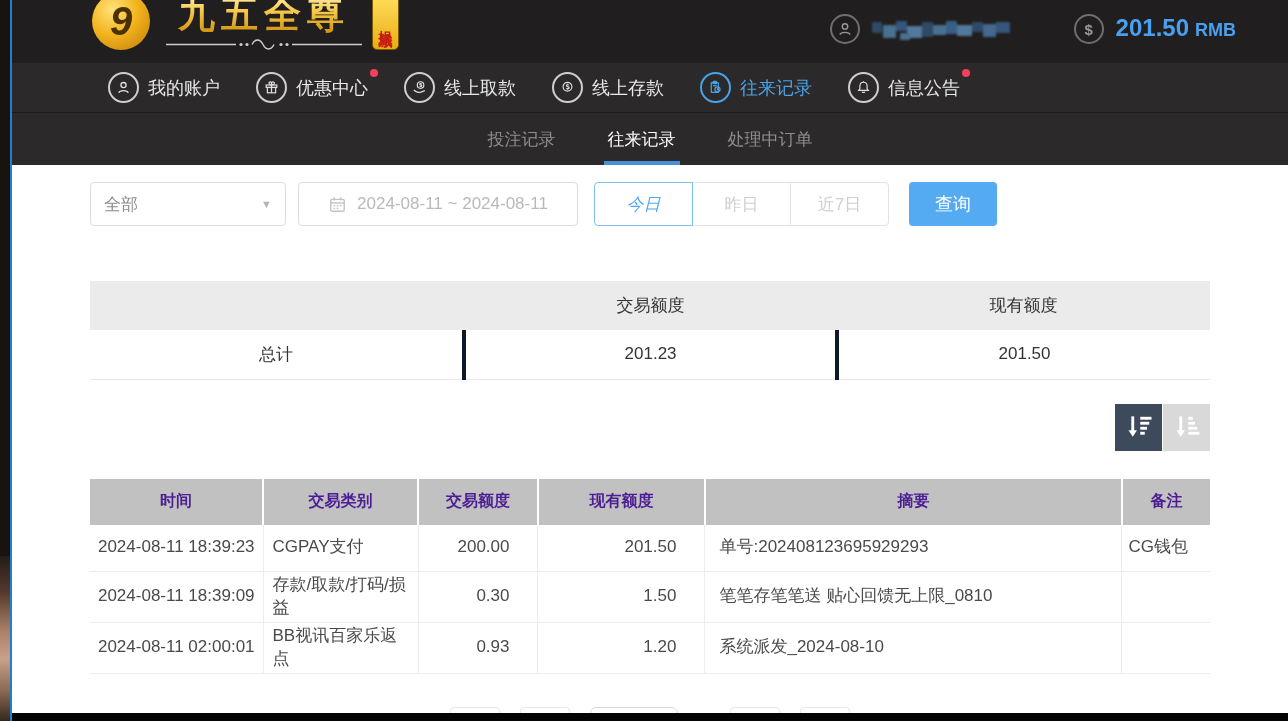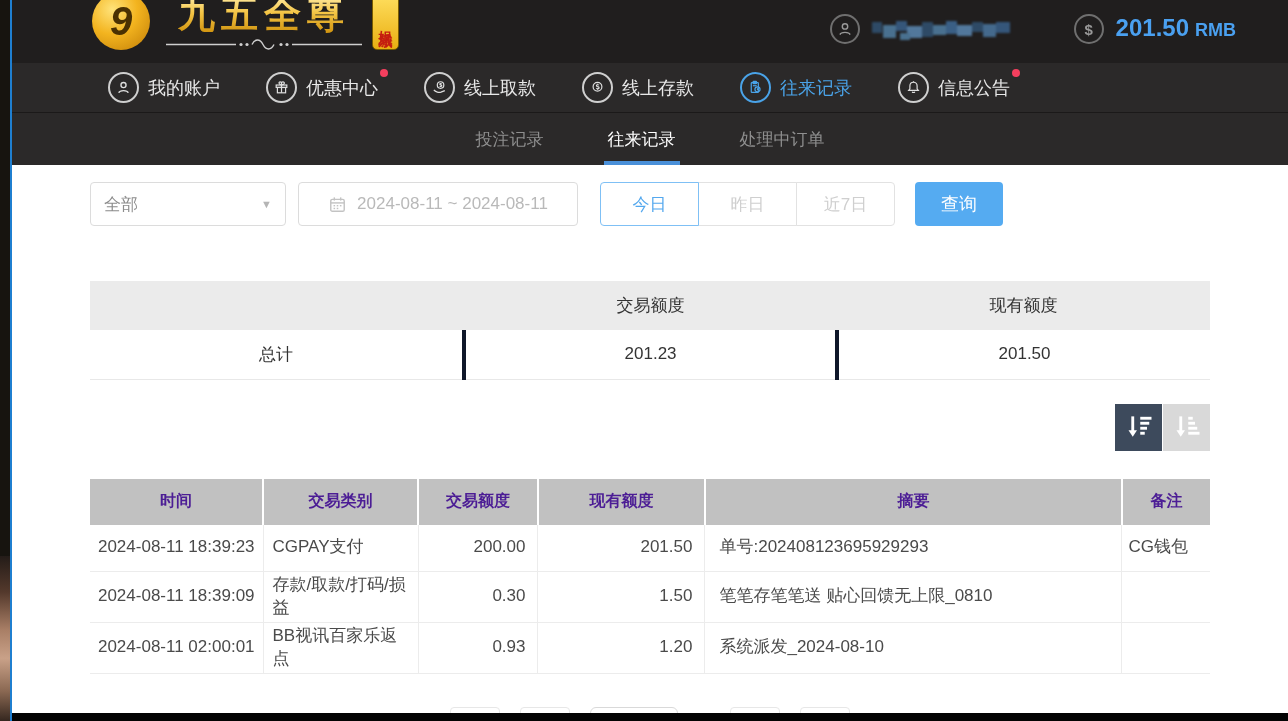--- a/index.html
+++ b/index.html
@@ -35,51 +35,51 @@
   .icon-ring { width:30px; height:30px; border:2px solid #6f6f6f; border-radius:50%;
     display:flex; align-items:center; justify-content:center; color:#9a9a9a; flex:none; }
   .user-blur { margin-left:10px; filter:blur(1px); }
   .balance-group { display:flex; align-items:baseline; margin-left:46px; }
   .balance-ring { align-self:center; font-size:15px; font-weight:bold; }
   .balance-amount { margin-left:12px; color:#4aa0f0; font-size:24px; font-weight:bold; }
   .balance-cur { margin-left:6px; color:#4aa0f0; font-size:18px; font-weight:bold; }
 
   
   .nav-bar { height:49px; background:#2b2929; display:flex; align-items:center;
-    padding-left:96px; gap:34px; }
+    padding-left:96px; gap:24px; }
   .nav-item { display:flex; align-items:center; gap:9px; color:#e8e8e8; font-size:18px;
     position:relative; padding-right:12px; cursor:pointer; }
   .nav-item .icon-ring { border-color:#cfcfcf; color:#dedede; width:31px; height:31px; }
   .nav-item.active { color:#4aa3e8; }
   .nav-item.active .icon-ring { border-color:#4aa3e8; color:#4aa3e8; }
   .nav-dot { position:absolute; top:-3px; right:2px; width:8px; height:8px;
     border-radius:50%; background:#f43f5e; }
 
   
   .sub-nav { height:53px; background:#2b2929; border-top:1px solid #1b1919;
-    display:flex; justify-content:center; gap:56px; }
+    display:flex; justify-content:center; gap:44px; }
   .tab { color:#8f8f8f; font-size:17px; padding:15px 4px 0;
     border-bottom:4px solid transparent; cursor:pointer; }
   .tab.active { color:#ffffff; border-bottom-color:#4a90d9; }
 
   
   .content { position:relative; height:548px; background:#ffffff; padding:17px 78px 0; }
 
   .filter-row { display:flex; align-items:stretch; height:44px; }
   .select-box { width:196px; border:1px solid #dcdcdc; border-radius:4px;
     display:flex; align-items:center; justify-content:space-between;
     padding:8px 13px; color:#8c8c8c; font-size:17px; cursor:pointer; }
   .caret { color:#b5b5b5; font-size:11px; }
   .date-box { width:280px; margin-left:12px; border:1px solid #dcdcdc; border-radius:4px;
     display:flex; align-items:center; justify-content:center; gap:10px;
     color:#b9b9b9; font-size:17px; cursor:pointer; }
   .btn-group { display:flex; margin-left:14px; }
   .quick-btn { width:99px; background:#fff; border:1px solid #e2e2e2; font-size:17px;
     color:#cfcfcf; margin-left:-1px; cursor:pointer; position:relative; }
-  .quick-btn:first-child { border-radius:4px 0 0 4px; margin-left:8px; }
+  .quick-btn:first-child { border-radius:4px 0 0 4px; margin-left:2px;font-style:italic; }
   .quick-btn:last-child { border-radius:0 4px 4px 0; }
   .quick-btn.active { color:#54a8ee; border-color:#7fc0f5; z-index:1; }
   .search-btn { width:88px; margin-left:20px; background:#55abf1; border:none;
     border-radius:4px; color:#fff; font-size:18px; cursor:pointer; }
 
   .summary { width:100%; margin-top:55px; border-collapse:collapse; table-layout:fixed; }
   .summary th { height:49px; background:#ebebeb; font-size:17px; font-weight:normal;
     color:#333; text-align:center; }
   .summary td { height:49px; font-size:17px; color:#333; text-align:center;
     border-bottom:1px solid #e8e8e8; }
@@ -92,21 +92,21 @@
   .sort-btn.asc { background:#d9d9d9; }
 
   .records { width:100%; margin-top:28px; border-collapse:collapse; table-layout:fixed; }
   .records th { height:46px; background:#c1c1c1; color:#4c1d95; font-size:16px;
     font-weight:bold; text-align:center; border-left:2px solid #fff; }
   .records th:first-child { border-left:none; }
   .records td { height:47px; font-size:17px; color:#4a4a4a; line-height:1.35;
     border:1px solid #ececec; border-top:none; padding:2px 6px; }
   .records td:first-child { border-left:none; text-align:center; }
   .records td:last-child { border-right:none; }
-  .records td.num { text-align:right; padding-right:12px; }
+  .records td.num { text-align:right; padding-right:28px; }
   .records td.cat { padding-left:9px; }
   .records td.sum { padding-left:14px; }
 
   .pagination { margin-top:33px; display:flex; justify-content:center;
     align-items:center; gap:20px; }
   .pg-btn { width:50px; height:38px; background:#fff; border:1px solid #e7e7e7;
     border-radius:4px; color:#c9c9c9; font-size:20px; line-height:1; cursor:pointer; }
   .pg-input { width:88px; height:38px; border:1px solid #d9d9d9; border-radius:6px;
     font-size:16px; color:#444; padding-left:12px; font-family:inherit; }
   .pg-total { color:#8c8c8c; font-size:15px; }

